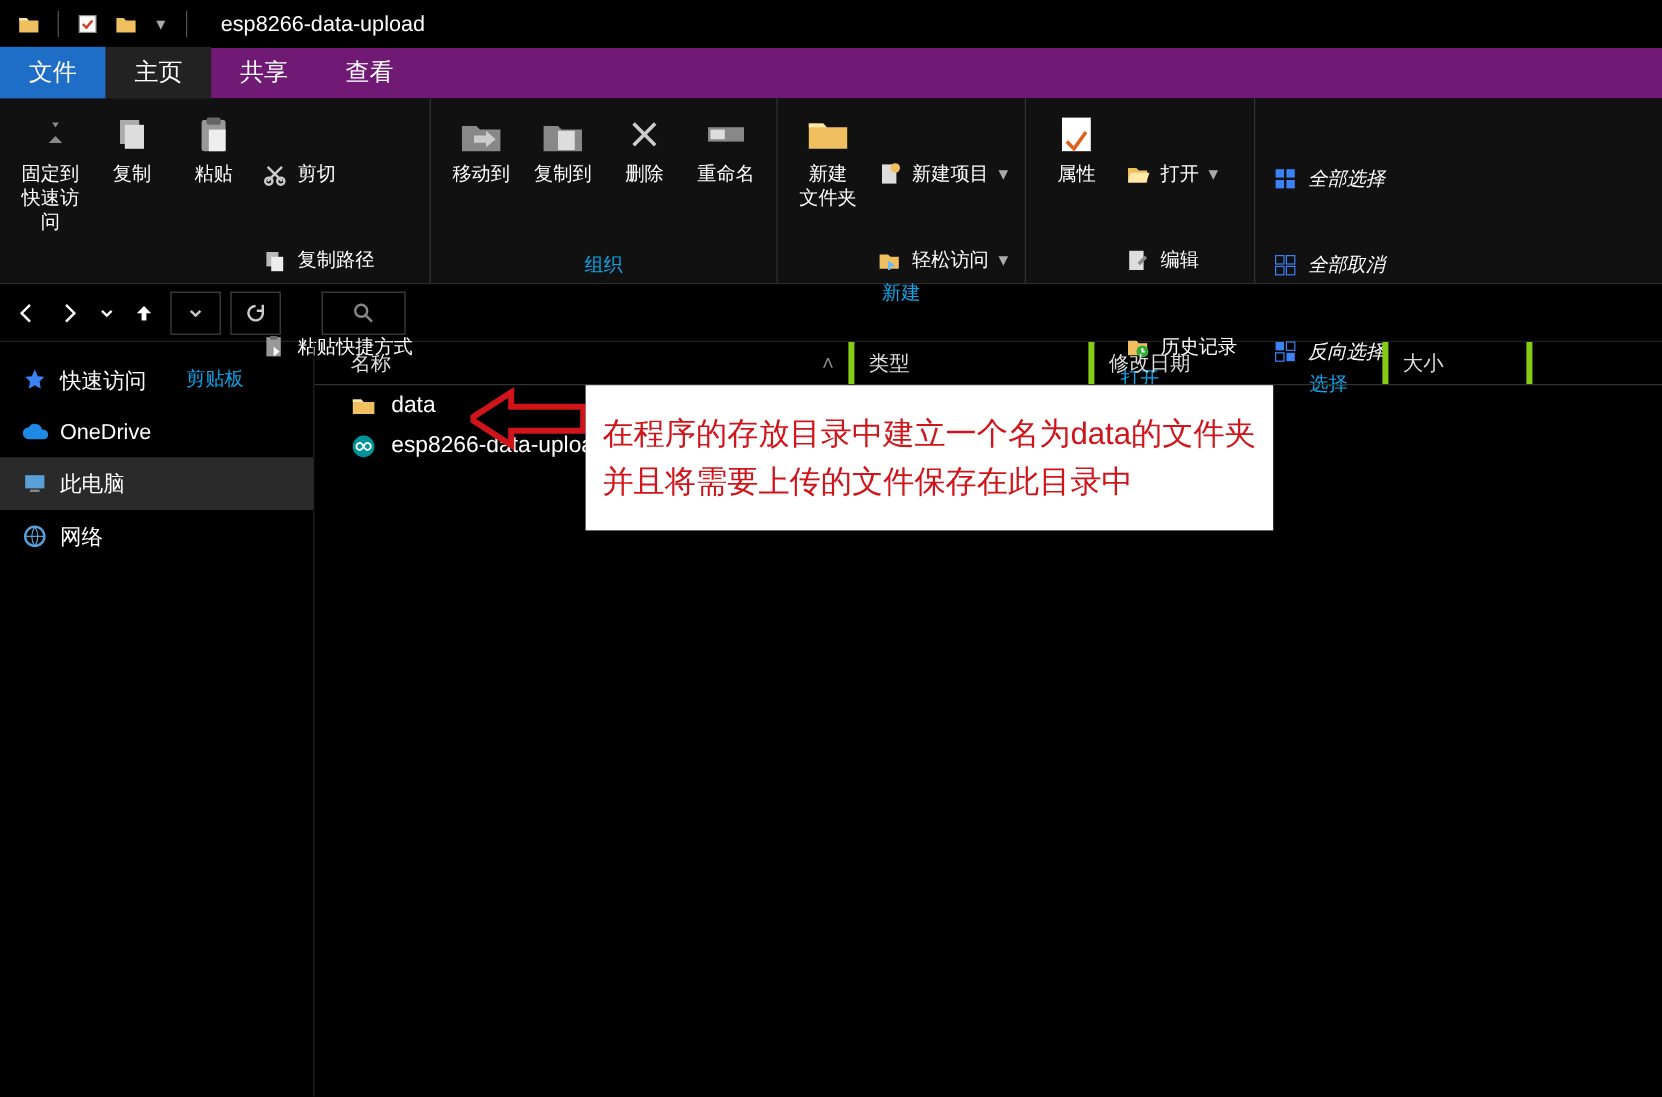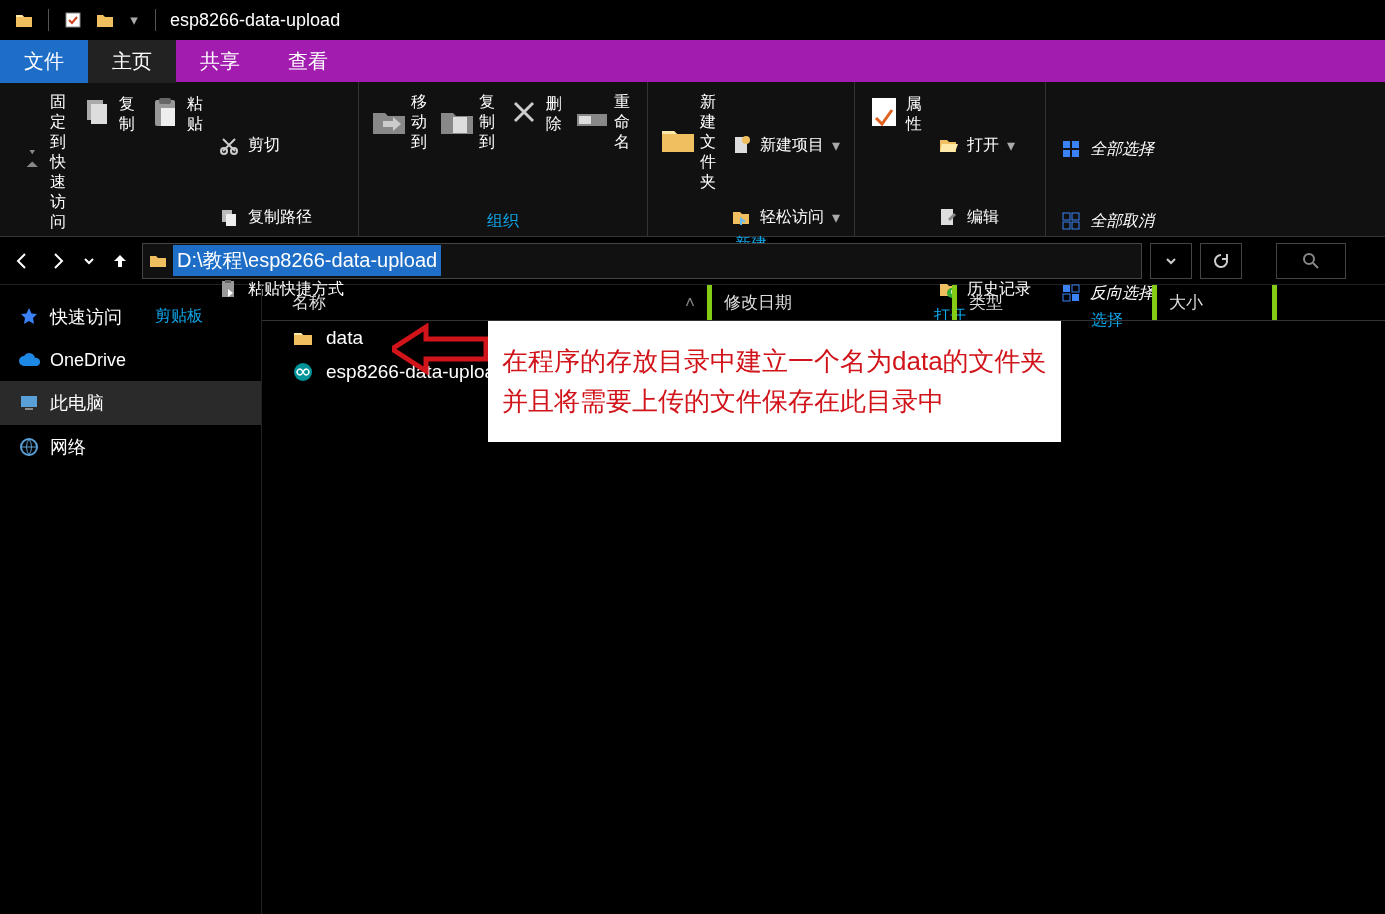--- a/index.html
+++ b/index.html
@@ -17,28 +17,28 @@
   
   .titlebar {
     height: 40px;
     display: flex;
     align-items: center;
     background: #000;
     padding-left: 8px;
   }
   .tb-icon { width: 20px; height: 20px; margin: 0 6px; display:flex; align-items:center; justify-content:center; }
   .titlebar .sep { width: 1px; height: 22px; background: #555; margin: 0 8px; }
-  .titlebar .title { margin-left: 6px; font-size: 18px; color: #fff; }
+  .titlebar .title { margin-left: 20px; font-size: 18px; color: #fff; }
 
   
   .tabs {
     height: 42px;
     display: flex;
-    align-items: flex-start;
-    background: #a21caf;
+    align-items: flex-end;
+    background: #701a75;
   }
   .tab {
     padding: 8px 24px;
     font-size: 20px;
     color: #fff;
     display:flex; align-items:center;
     cursor: default;
   }
   .tab.file { background: #1e6ec8; }
   .tab.active { background: #222; }
@@ -58,21 +58,21 @@
     padding: 6px 10px 2px;
   }
   .group-body {
     flex: 1;
     display: flex;
     align-items: flex-start;
     gap: 4px;
   }
   .group-label { font-size: 16px; color: #0ea5e9; padding: 4px 0 2px; }
   .bigbtn {
-    display:flex; flex-direction:row; align-items:center; justify-content:flex-start;
+    display:flex; flex-direction:column; align-items:center; justify-content:flex-start;
     width: 64px; padding: 4px 2px; text-align:center; font-size:16px; line-height:1.25;
   }
   .bigbtn .ic { width: 40px; height: 40px; margin-bottom: 4px; display:flex; align-items:center; justify-content:center; }
   .minicol { display:flex; flex-direction:column; gap:6px; padding-top:4px; }
   .smallbtn { display:flex; align-items:center; gap:8px; font-size:16px; padding:2px 4px; white-space:nowrap;margin-top:40px; }
   .smallbtn .ic { width:22px; height:22px; display:flex; align-items:center; justify-content:center; }
 
   
   .navbar {
     height: 48px;
@@ -452,28 +452,20 @@
   <div class="navbtn" style="width:18px;">
       <svg width="12" height="12" viewBox="0 0 12 12">
         <path d="M2 4l4 4 4-4" stroke="#fff" stroke-width="2" fill="none"></path>
       </svg>
     </div>
   <div class="navbtn">
       <svg width="18" height="18" viewBox="0 0 18 18">
         <path d="M9 3l-6 6h4v6h4v-6h4z" fill="#fff"></path>
       </svg>
     </div>
-  <div class="addrbar">
-    <span class="ic">
-        <svg width="18" height="16" viewBox="0 0 18 16">
-          <path fill="#f0c060" d="M1 3h6l2 2h8v9H1z"></path>
-        </svg>
-      </span>
-    <span class="addr-sel">D:\教程\esp8266-data-upload</span>
-  </div>
   <div class="chipbtn">
       <svg width="14" height="14" viewBox="0 0 14 14">
         <path d="M3 5l4 4 4-4" stroke="#ccc" stroke-width="2" fill="none"></path>
       </svg>
     </div>
   <div class="chipbtn">
       <svg width="18" height="18" viewBox="0 0 18 18">
         <path d="M9 3a6 6 0 1 0 5.7 4.1" stroke="#ccc" stroke-width="2" fill="none"></path>
         <path d="M15 2v5h-5" stroke="#ccc" stroke-width="2" fill="none"></path>
       </svg>
@@ -524,22 +516,22 @@
       <span>网络</span>
     </div>
   </div>
 
   <div class="main">
     <div class="cols">
       <div class="col col-name">
           <span>名称</span>
           <span style="margin-left:auto;color:#888;">˄</span>
         </div>
+      <div class="col col-type">类型</div>
       <div class="col col-date">修改日期</div>
-      <div class="col col-type">类型</div>
       <div class="col col-size">大小</div>
     </div>
 
     <div class="file-row">
       <span class="ic">
           <svg width="20" height="18" viewBox="0 0 20 18">
             <path fill="#f0c060" d="M1 4h7l2 2h9v10H1z"></path>
             <path fill="#ffe9a8" d="M1 4h7l2 2H1z"></path>
           </svg>
         </span>

